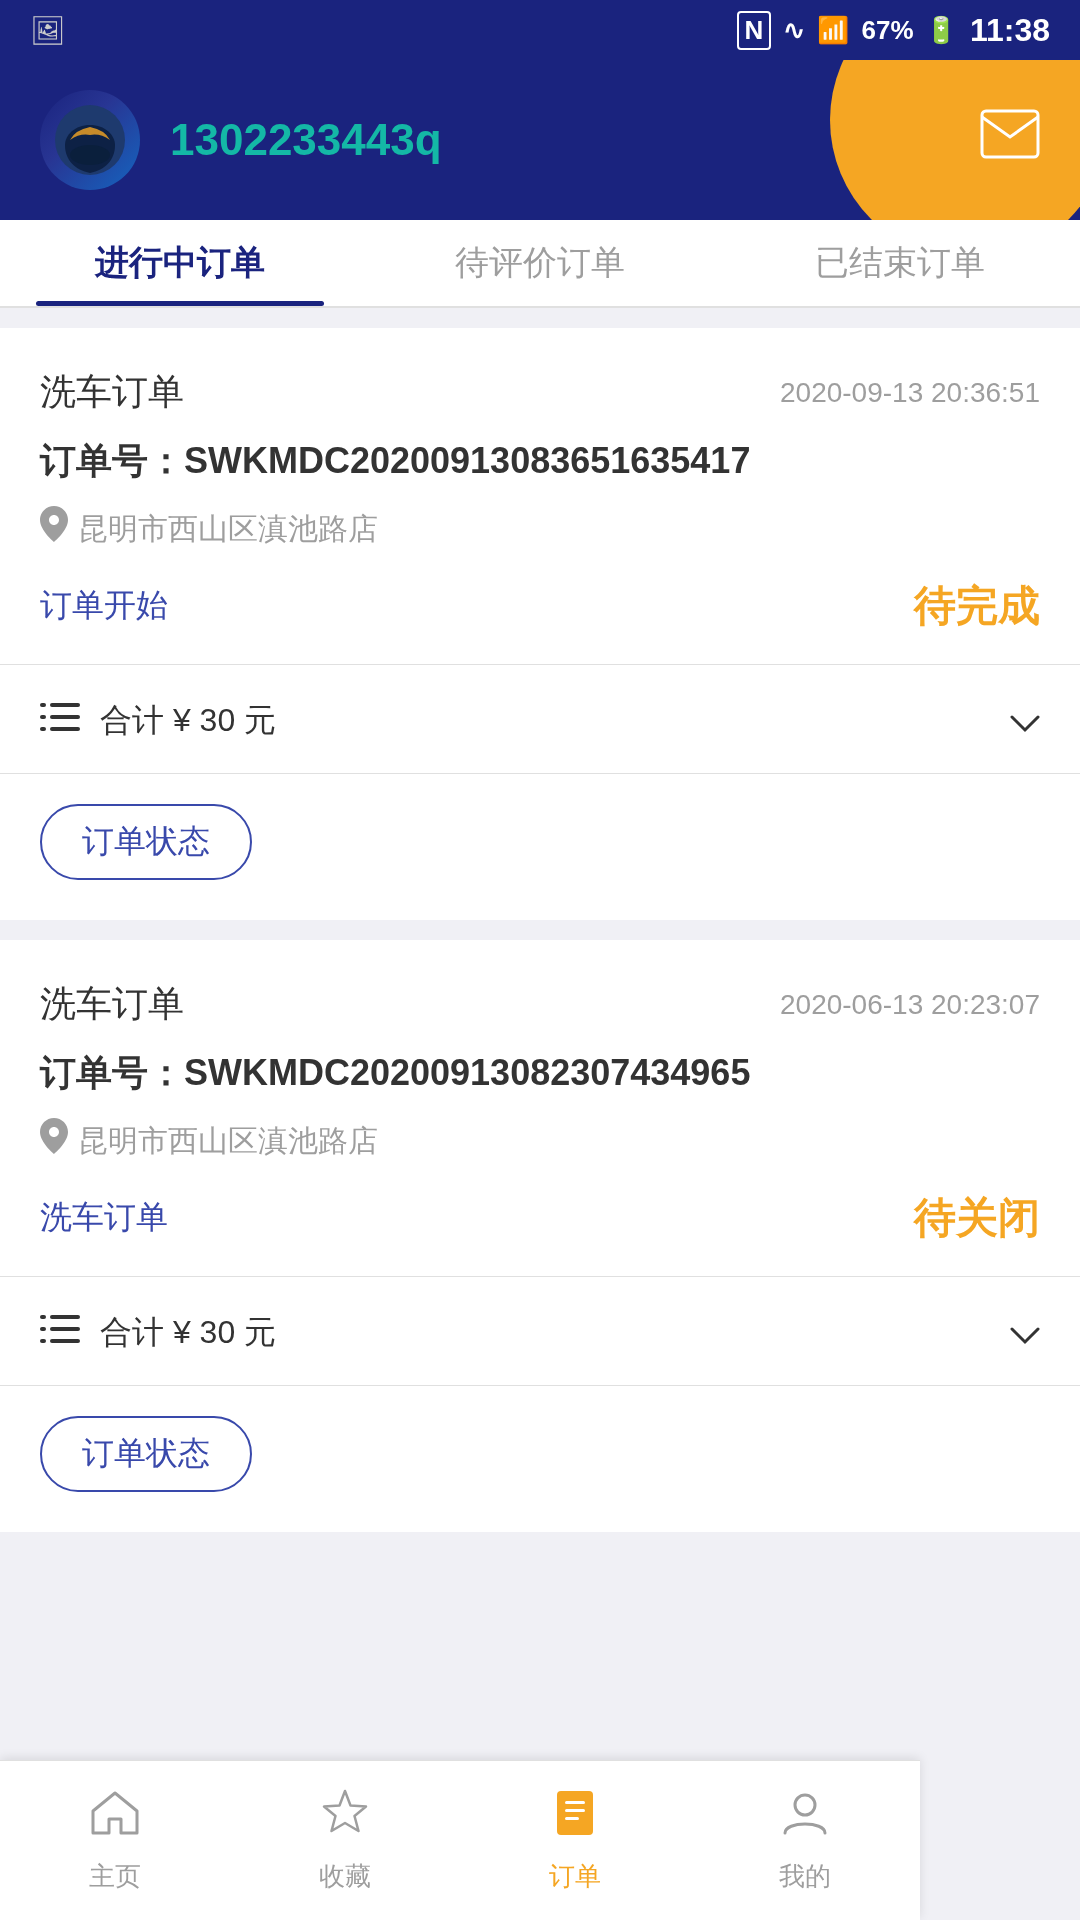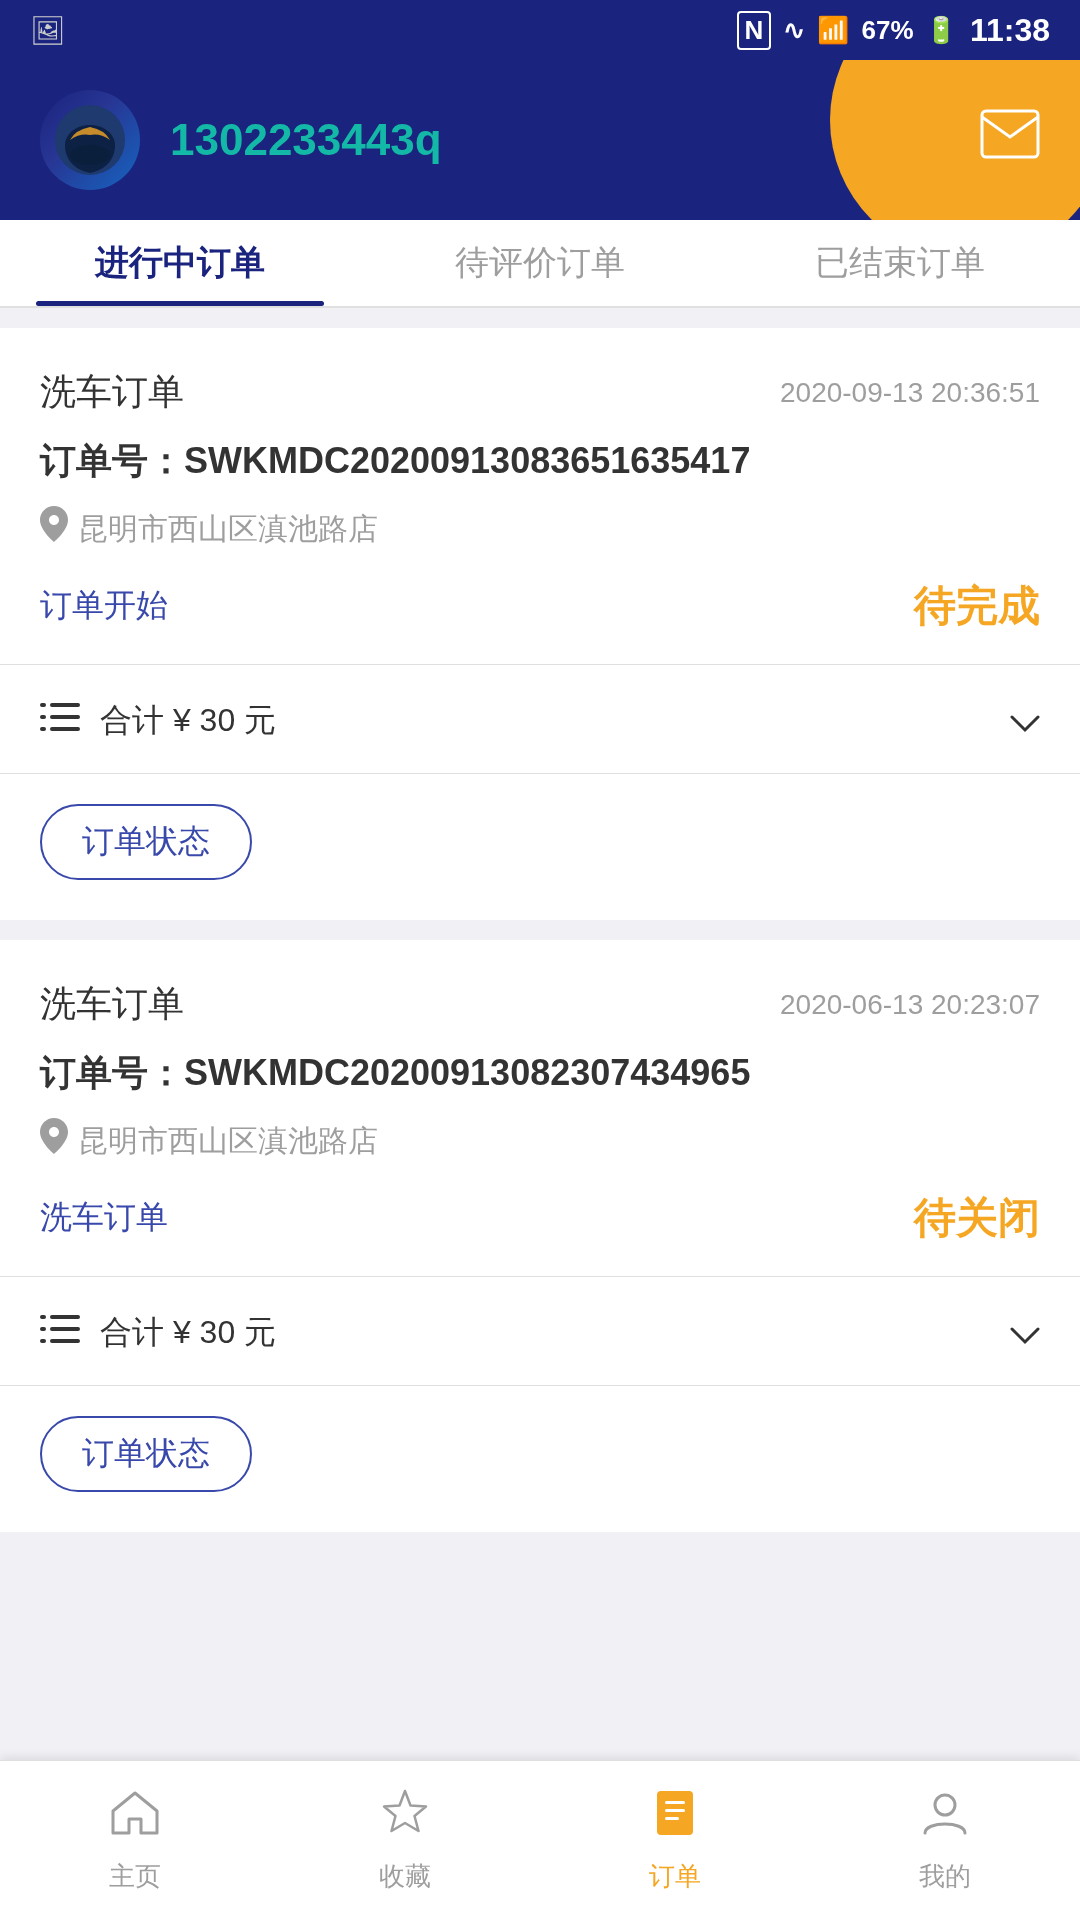--- a/index.html
+++ b/index.html
@@ -239,21 +239,21 @@
       color: #3949ab;
       cursor: pointer;
       margin-top: 10px;
     }
 
     
     .bottom-nav {
       position: fixed;
       bottom: 0;
       left: 0;
-      width: 1080px;
+      width: 920px;
       height: 160px;
       background: white;
       display: flex;
       border-top: 1px solid #e0e0e0;
       box-shadow: 0 -2px 10px rgba(0,0,0,0.1);
     }
     .nav-item {
       flex: 1;
       display: flex;
       flex-direction: column;

